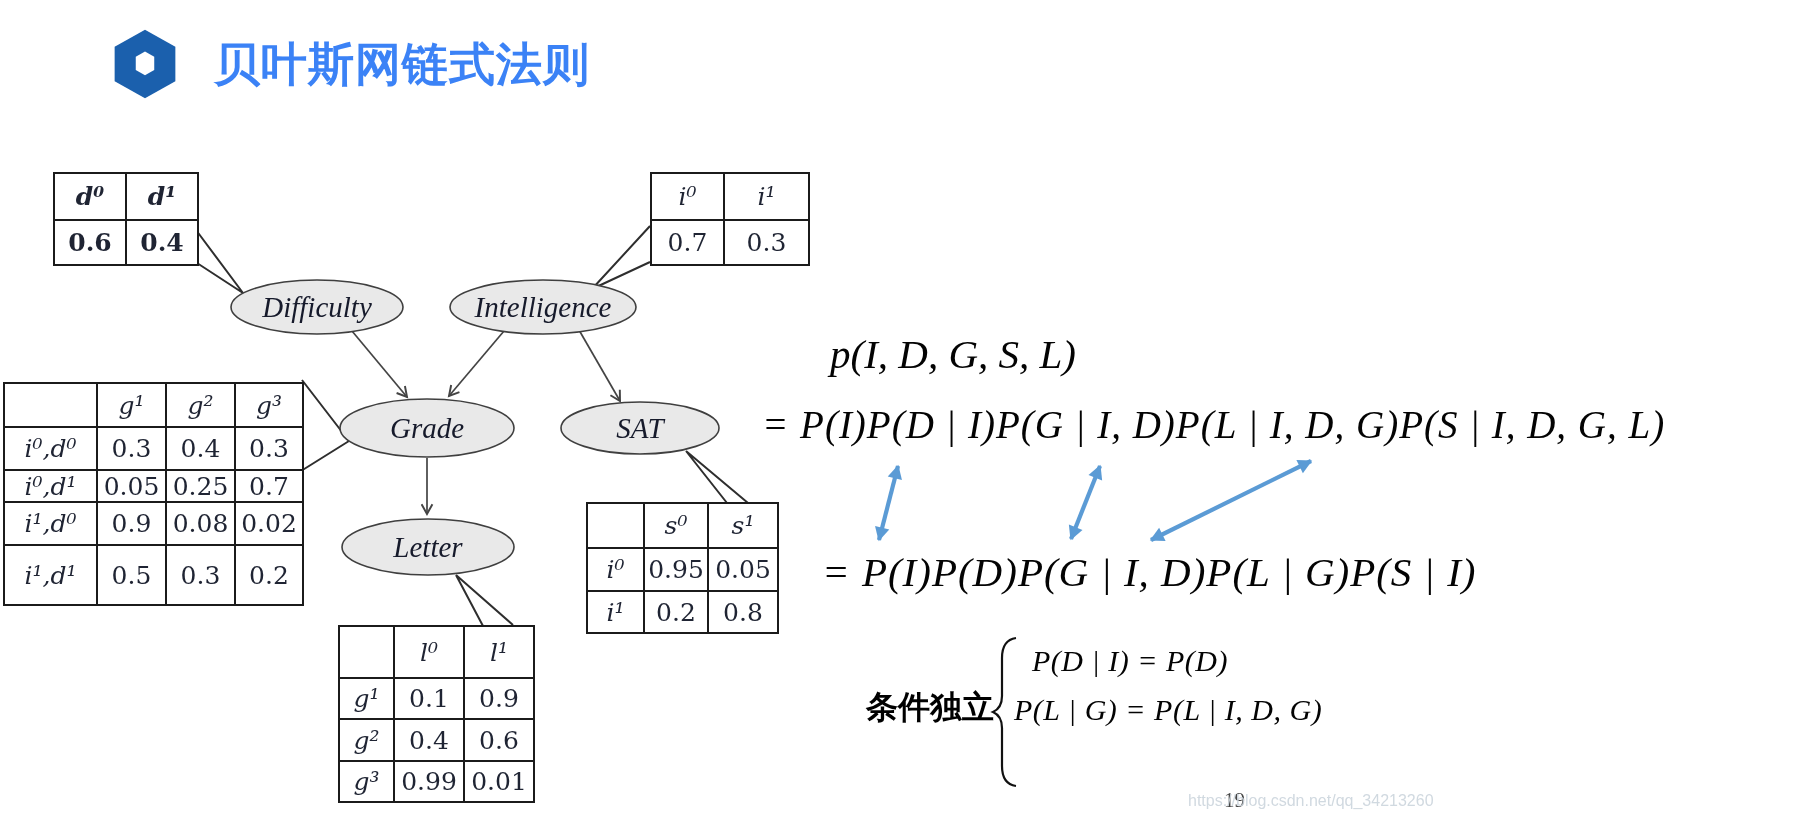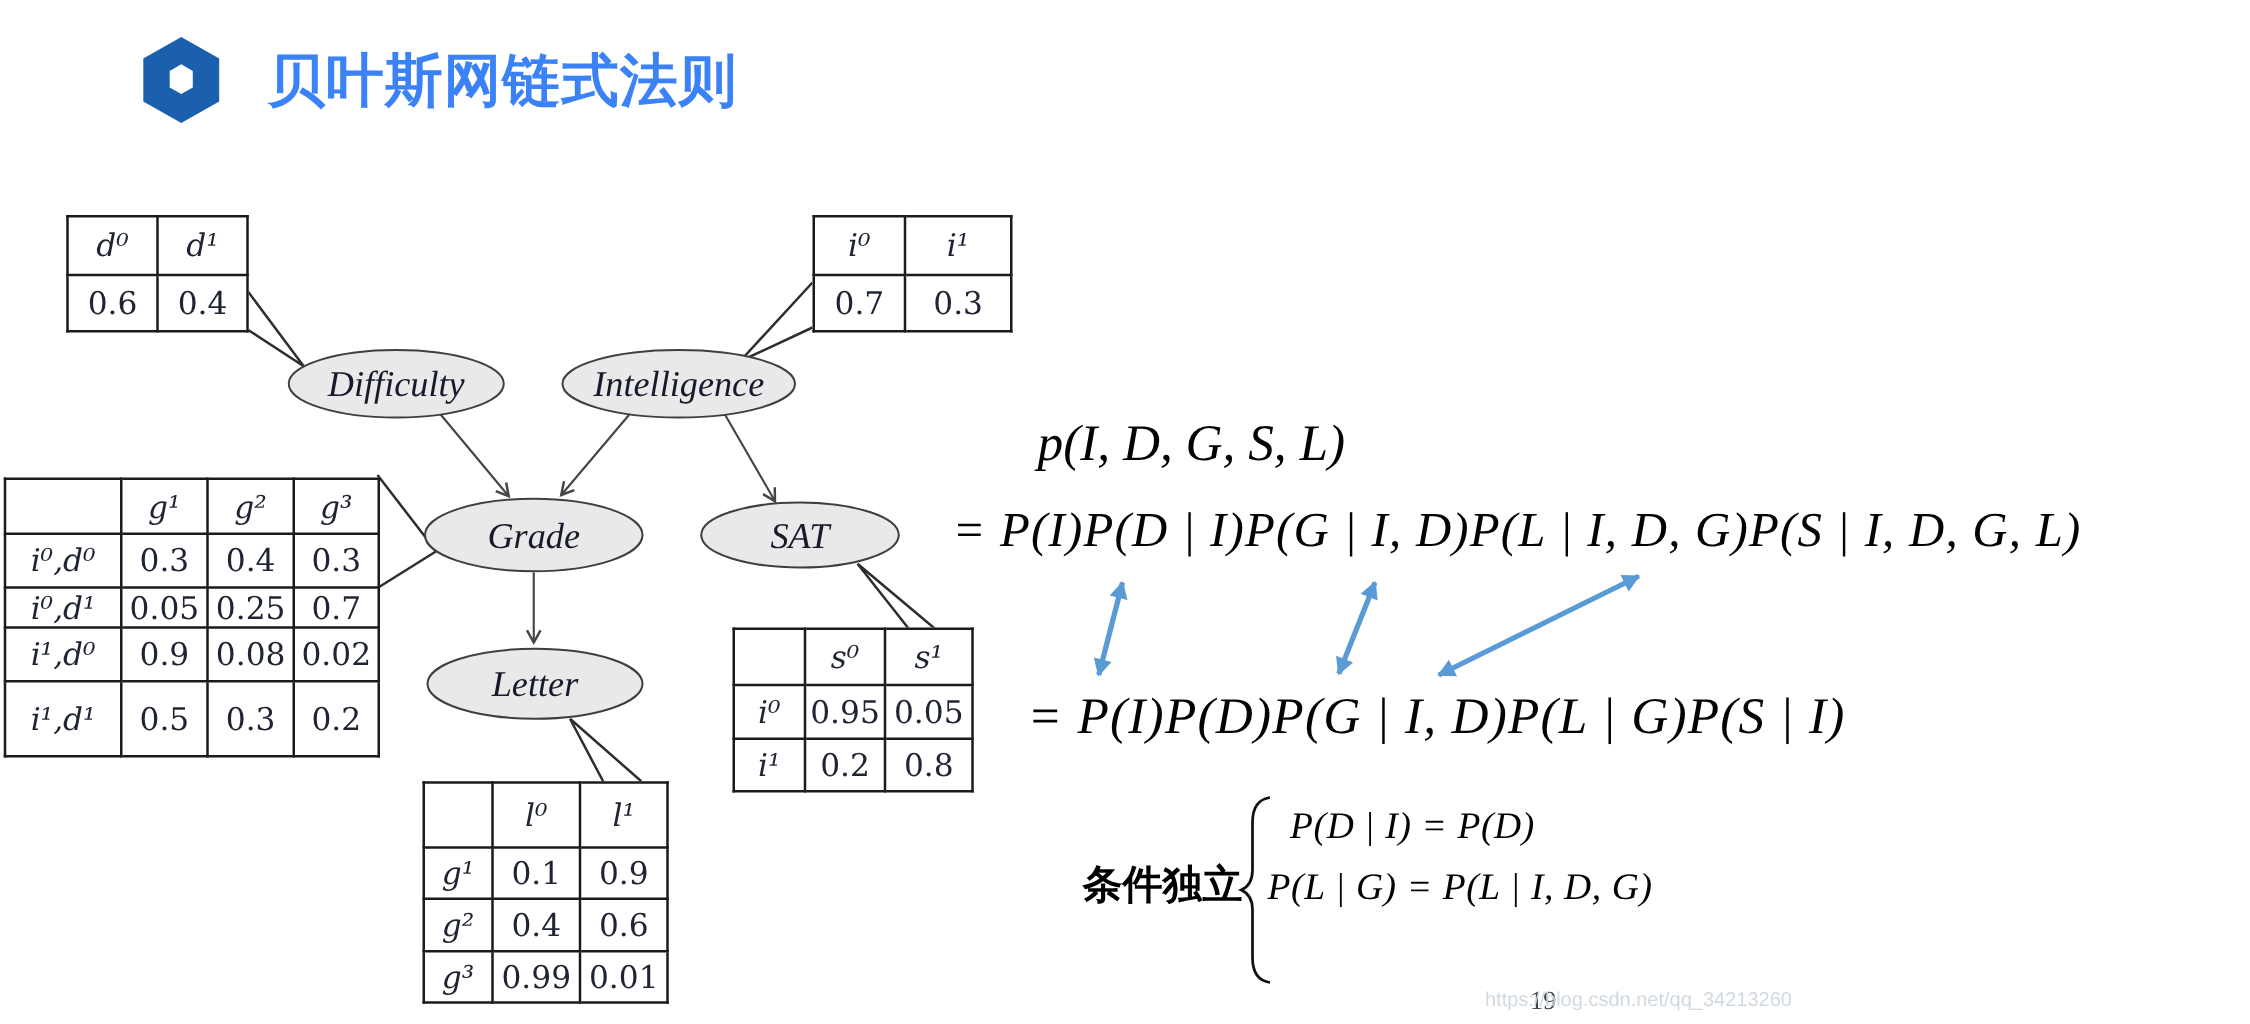--- a/index.html
+++ b/index.html
@@ -111,21 +111,21 @@
       <text class="node-label" x="428" y="557">Letter</text>
     </g>
 
     <line class="blue-arrow" x1="879" y1="540" x2="898" y2="466" marker-start="url(#mBlue)" marker-end="url(#mBlue)"></line>
     <line class="blue-arrow" x1="1071" y1="539" x2="1100" y2="466" marker-start="url(#mBlue)" marker-end="url(#mBlue)"></line>
     <line class="blue-arrow" x1="1151" y1="540" x2="1311" y2="461" marker-start="url(#mBlue)" marker-end="url(#mBlue)"></line>
 
     <path class="brace" d="M1016,638 Q1002,640 1002,658 L1002,696 Q1002,708 993,712 Q1002,716 1002,728 L1002,766 Q1002,784 1016,786"></path>
   </svg>
 
-  <table class="cpt" style="left:53px; top:172px;">
+  <table class="cpt" style="left:53px; top:172px;font-weight:bold;">
     <colgroup>
         <col style="width:72px">
         <col style="width:72px">
       </colgroup>
     <tbody>
         <tr style="height:47px">
       <td class="lab">d⁰</td>
       <td class="lab">d¹</td>
     </tr>
     <tr style="height:45px">

